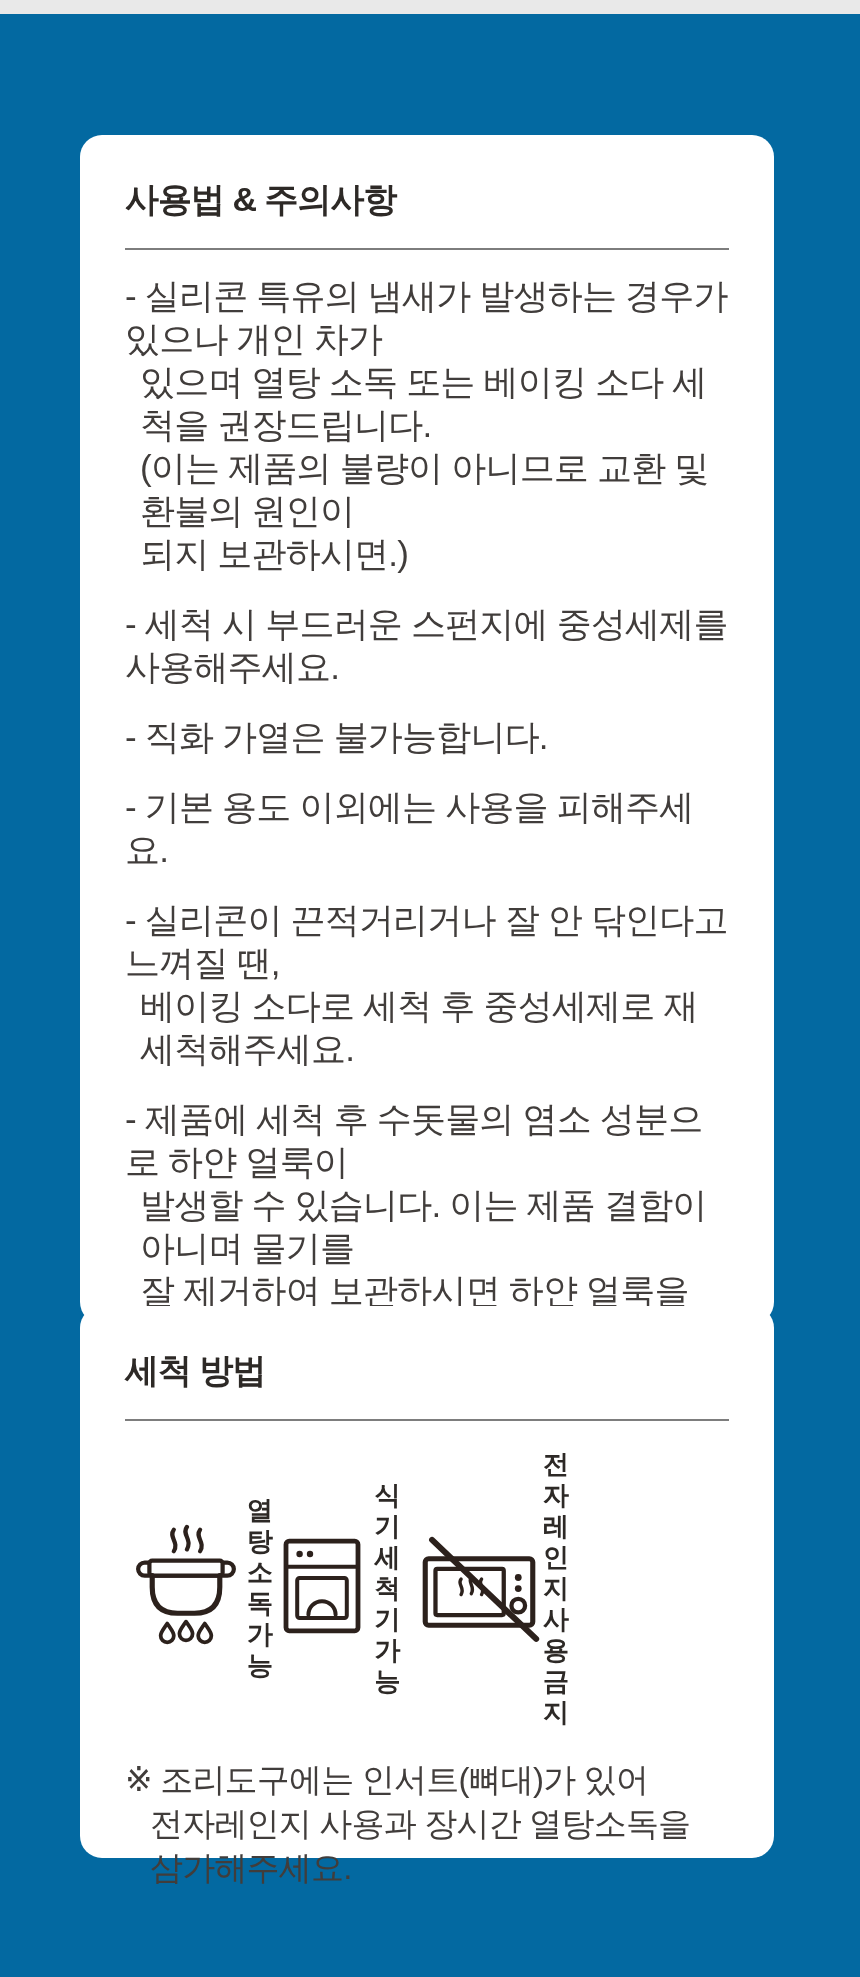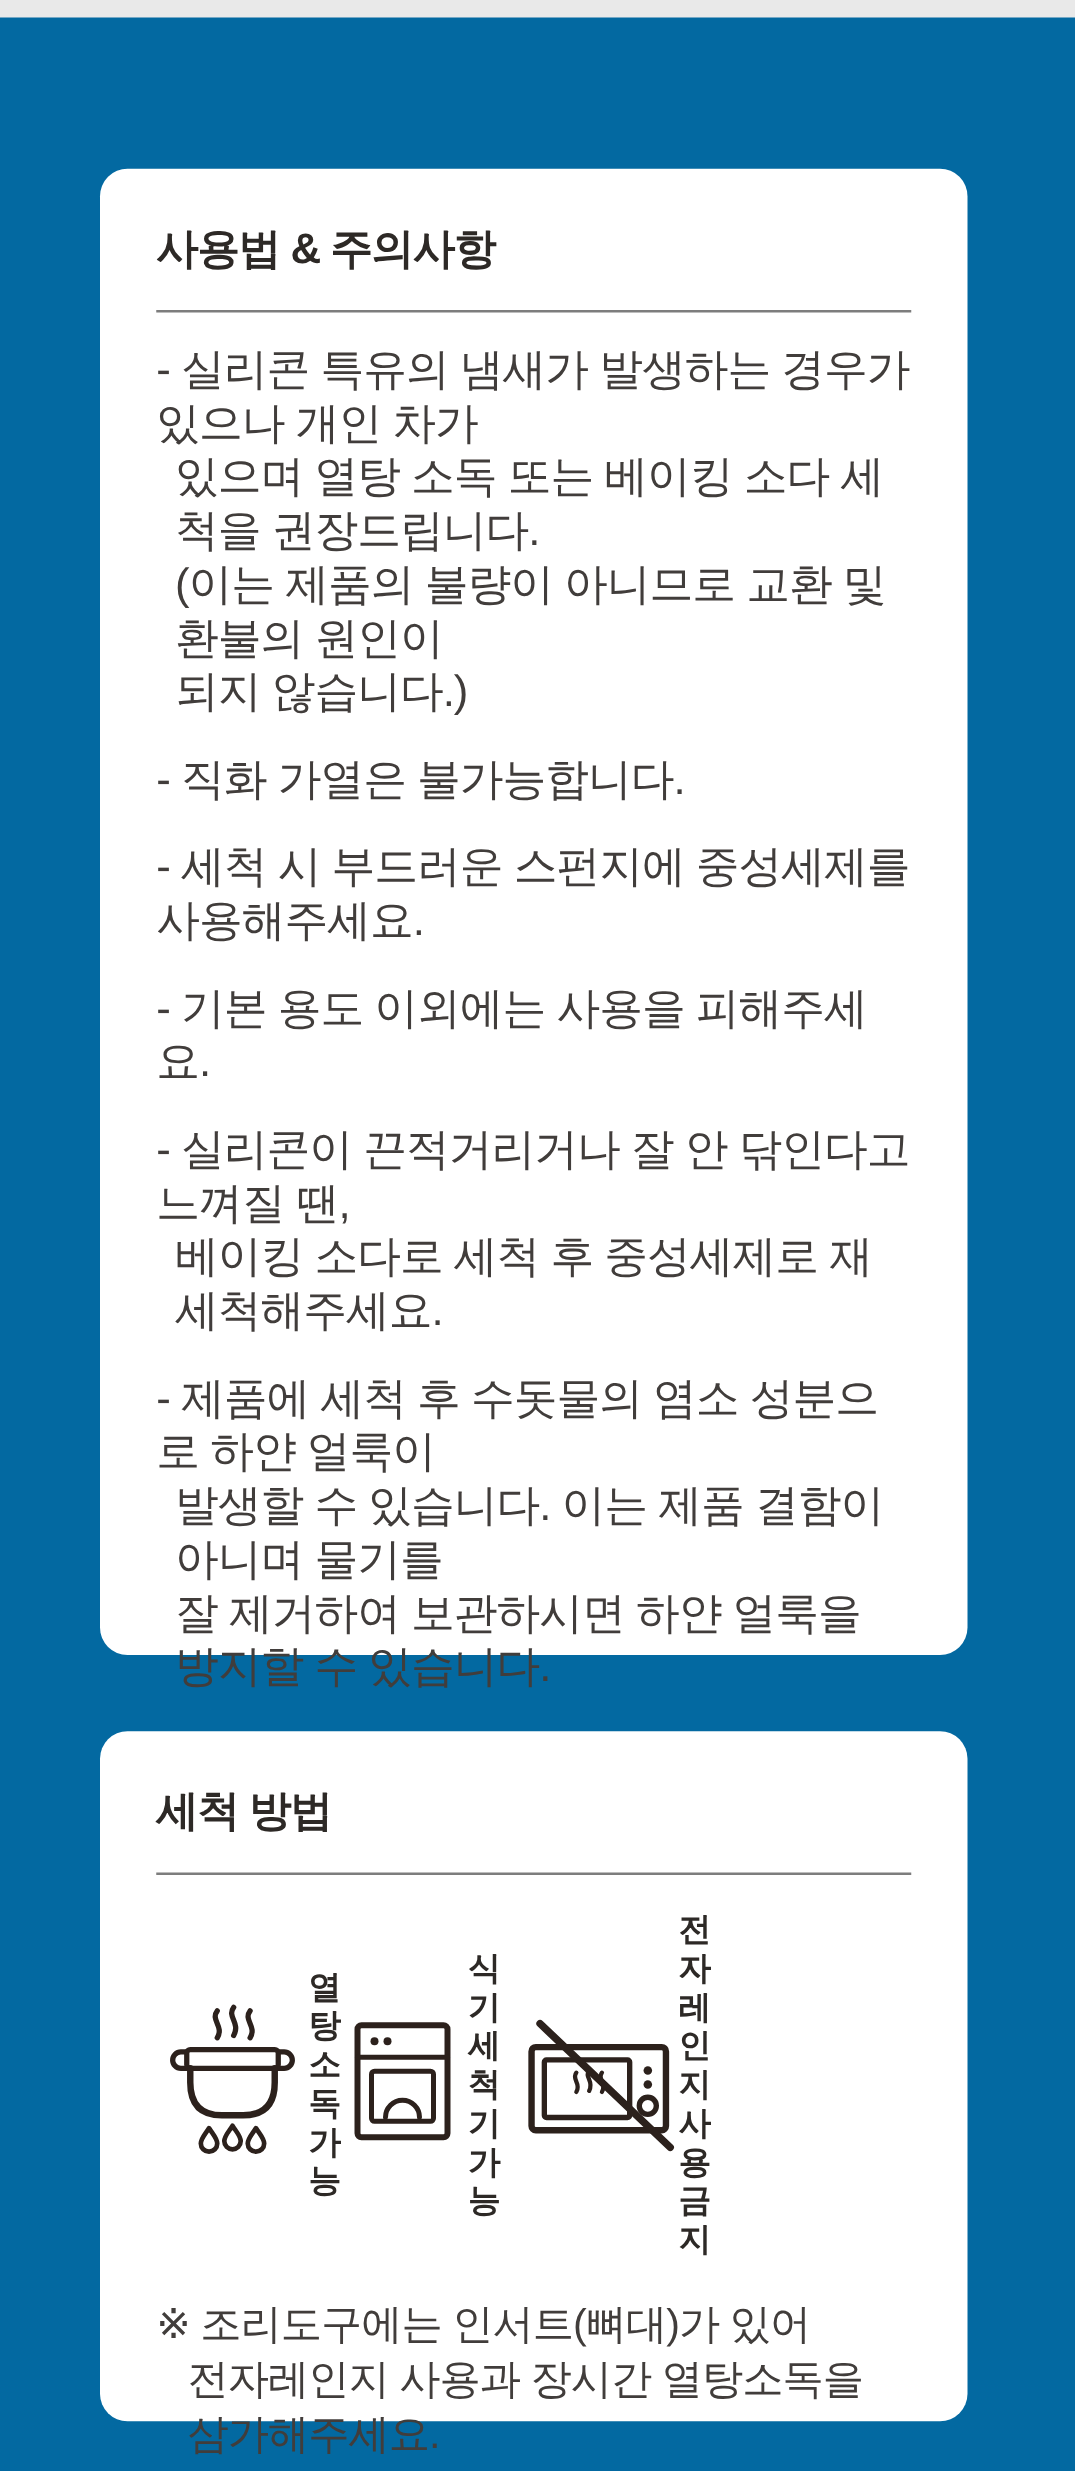--- a/index.html
+++ b/index.html
@@ -18,21 +18,21 @@
   }
   .card {
     position: absolute;
     left: 80px;
     width: 694px;
     background: #ffffff;
     border-radius: 22px;
     padding: 44px 45px 0 45px;
   }
   .card-usage  { top: 121px;  height: 1189px; }
-  .card-wash   { top: 1371px; height: 552px; }
+  .card-wash   { top: 1292px; height: 552px; }
   .card-title {
     font-size: 34px;
     font-weight: 700;
     color: #2d2926;
     letter-spacing: -1px;
     line-height: 1.2;
     margin-bottom: 28px;
   }
   .divider {
     border: none;
@@ -96,30 +96,30 @@
 <div class="page">
 
   <section class="card card-usage">
     <h2 class="card-title">사용법 &amp; 주의사항</h2>
     <hr class="divider">
 
     <p class="bullet">
       <span class="l first">- 실리콘 특유의 냄새가 발생하는 경우가 있으나 개인 차가</span>
       <span class="l cont">있으며 열탕 소독 또는 베이킹 소다 세척을 권장드립니다.</span>
       <span class="l cont">(이는 제품의 불량이 아니므로 교환 및 환불의 원인이</span>
-      <span class="l cont">되지 않습니다.)</span>
-    </p>
-
+      <span class="l cont">되지 보관하시면.)</span>
+    </p>
+
+
+    <p class="bullet">
+      <span class="l first">- 세척 시 부드러운 스펀지에 중성세제를 사용해주세요.</span>
+    </p>
 
     <p class="bullet">
       <span class="l first">- 직화 가열은 불가능합니다.</span>
-    </p>
-
-    <p class="bullet">
-      <span class="l first">- 세척 시 부드러운 스펀지에 중성세제를 사용해주세요.</span>
     </p>
 
     <p class="bullet">
       <span class="l first">- 기본 용도 이외에는 사용을 피해주세요.</span>
     </p>
 
     <p class="bullet">
       <span class="l first">- 실리콘이 끈적거리거나 잘 안 닦인다고 느껴질 땐,</span>
       <span class="l cont">베이킹 소다로 세척 후 중성세제로 재 세척해주세요.</span>
     </p>

